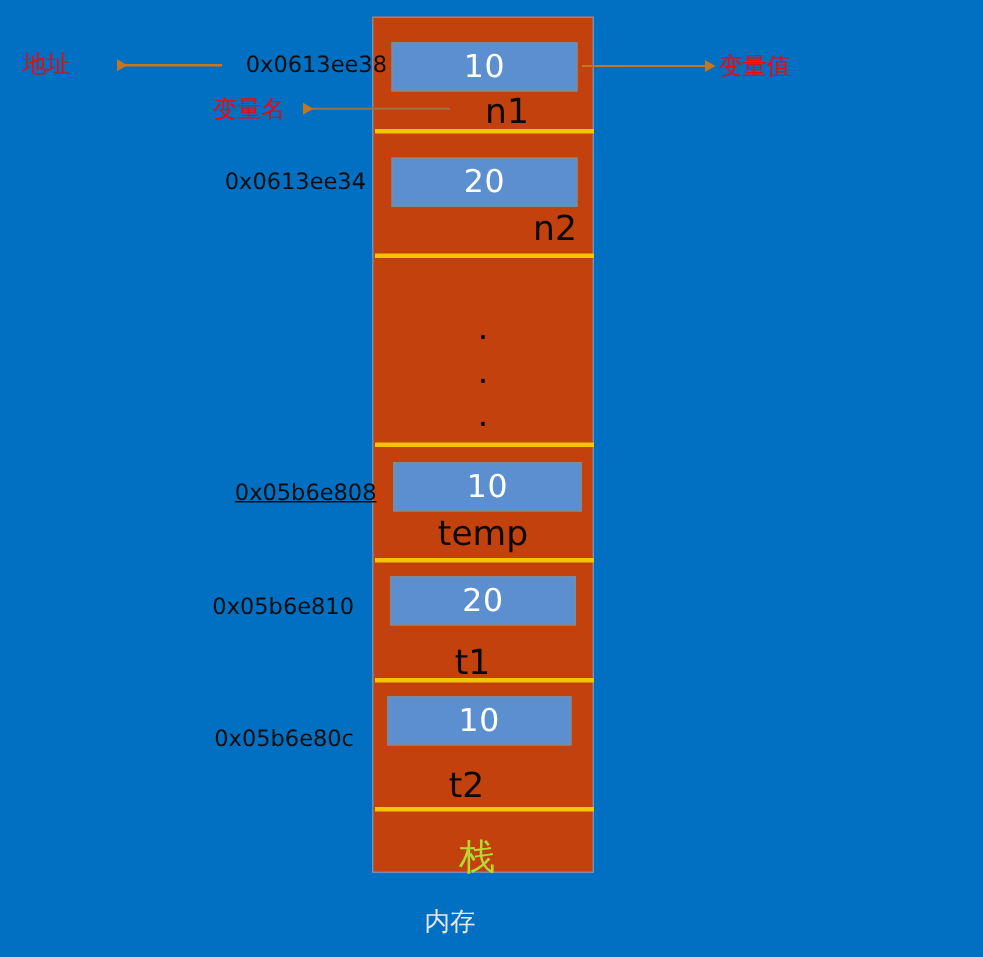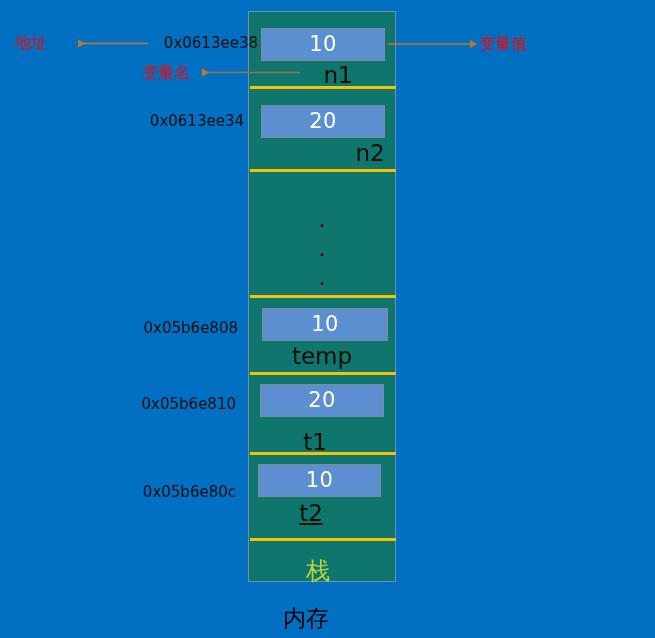--- a/index.html
+++ b/index.html
@@ -21,21 +21,21 @@
     height: 638px;
   }
 
   
   .memory-column {
     position: absolute;
     left: 248px;
     top: 11px;
     width: 148px;
     height: 571px;
-    background: #0f766e;
+    background: #c2410c;
     border: 1px solid #6f8fb8;
     box-sizing: border-box;
   }
 
   .mem-cell {
     position: absolute;
     left: 0;
     width: 100%;
     box-sizing: border-box;
   }
@@ -104,22 +104,22 @@
   .annot-label {
     position: absolute;
     color: #ff0000;
     font-size: 16px;
     line-height: 1;
     white-space: nowrap;
   }
 
   .memory-caption {
     position: absolute;
-    color: #000000;
-    font-size: 23px;
+    color: #e5e5e5;
+    font-size: 17px;
     line-height: 1;
     white-space: nowrap;
   }
 
   .arrow-svg {
     position: absolute;
     overflow: visible;
   }
 </style>
 </head>
@@ -155,33 +155,33 @@
     <div class="divider" style="top:360px;"></div>
 
     <div class="mem-cell" style="top:363px;height:78px;">
       <div class="value-box" style="left:11px;top:9px;width:124px;height:33px;">20</div>
       <div class="var-name" style="top:56px;left:-7px;">t1</div>
     </div>
     <div class="divider" style="top:440px;"></div>
 
     <div class="mem-cell" style="top:443px;height:83px;">
       <div class="value-box" style="left:9px;top:9px;width:123px;height:33px;">10</div>
-      <div class="var-name" style="top:47px;left:-11px;text-decoration:underline;">t2</div>
+      <div class="var-name" style="top:58px;left:-11px;">t2</div>
     </div>
     <div class="divider" style="top:526px;"></div>
 
     <div class="mem-cell" style="top:529px;height:40px;">
       <div class="stack-label" style="top:18px;left:-4px;">栈</div>
     </div>
 
   </div>
 
   <div class="addr-label" style="left:56px;top:36px;width:182px;margin-left:20px;">0x0613ee38</div>
   <div class="addr-label" style="left:62px;top:114px;width:182px;">0x0613ee34</div>
-  <div class="addr-label" style="left:56px;top:321px;width:182px;">0x05b6e808</div>
+  <div class="addr-label" style="left:69px;top:321px;width:182px;text-decoration:underline;">0x05b6e808</div>
   <div class="addr-label" style="left:54px;top:397px;width:182px;">0x05b6e810</div>
   <div class="addr-label" style="left:54px;top:485px;width:182px;">0x05b6e80c</div>
 
   <div class="annot-label" style="left:15px;top:35px;">地址</div>
   <div class="annot-label" style="left:142px;top:65px;">变量名</div>
   <div class="annot-label" style="left:479px;top:36px;">变量值</div>
 
   <svg class="arrow-svg" style="left:0px;top:0px;" width="655" height="638">
     <defs>
       <marker id="arrowhead-left" markerWidth="8" markerHeight="8" refX="7" refY="4" orient="auto-start-reverse" markerUnits="userSpaceOnUse">

